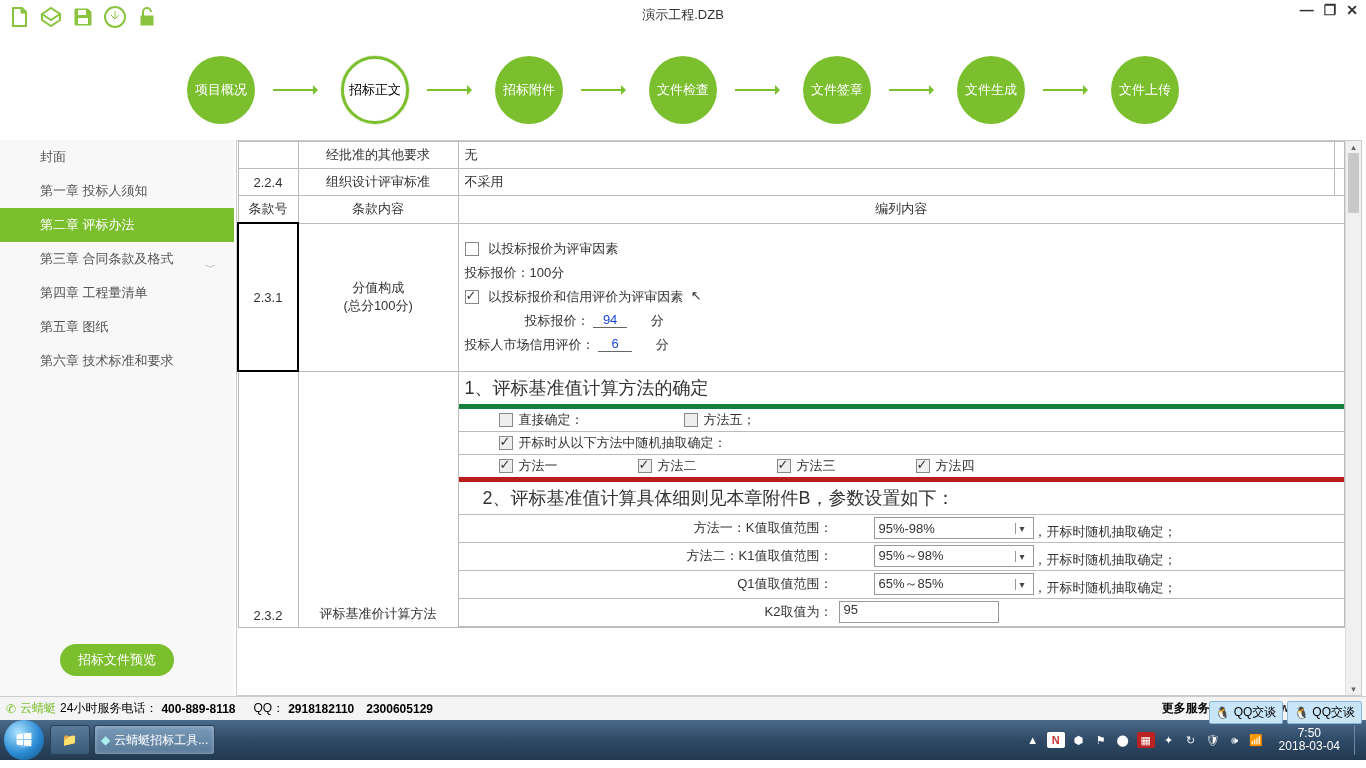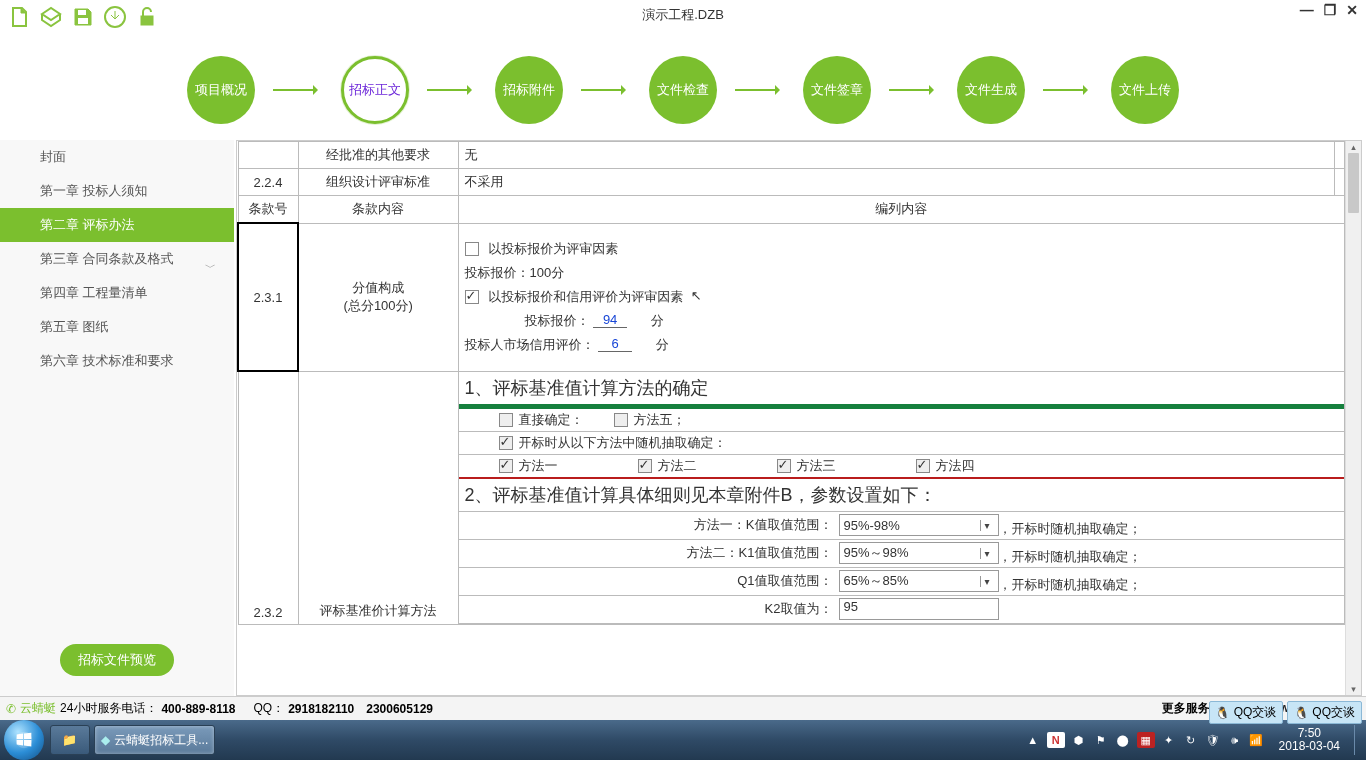--- a/index.html
+++ b/index.html
@@ -10,21 +10,21 @@
 .titlebar .tb-left { display: flex; gap: 6px; align-items: center; }
 .tb-icon { width: 26px; height: 26px; display: inline-flex; align-items: center; justify-content: center; }
 .tb-icon svg { width: 24px; height: 24px; }
 .titlebar .tb-center { position: absolute; left: 50%; transform: translateX(-50%); top: 6px; font-size: 13px; color: #333; }
 .titlebar .tb-right { position: absolute; right: 8px; top: 2px; display: flex; gap: 10px; font-size: 14px; color: #333; }
 .tb-right span { cursor: default; font-weight: bold; }
 
 
 .stepnav { height: 100px; display: flex; align-items: center; justify-content: center; gap: 18px; }
 .step-circle { width: 68px; height: 68px; border-radius: 50%; background: #7bbf2e; color: #fff; font-size: 13px; display: flex; align-items: center; justify-content: center; text-align: center; line-height: 1.2; cursor: pointer; }
-.step-circle.active { background: #fff; color: #6d28d9; border: 3px solid #7bbf2e; box-shadow: 0 0 0 1px #7bbf2e33; }
+.step-circle.active { background: #fff; color: #000000; border: 3px solid #7bbf2e; box-shadow: 0 0 0 1px #7bbf2e33; }
 .step-arrow { width: 50px; height: 2px; position: relative; }
 .step-arrow::before { content: ""; position: absolute; left: 0; right: 6px; top: 0; border-top: 2px solid #7bbf2e; }
 .step-arrow::after { content: ""; position: absolute; right: 0; top: -4px; border: 5px solid transparent; border-left-color: #7bbf2e; }
 
 
 .main { display: flex; height: 556px; }
 .sidebar { width: 234px; background: #f8f8f8; display: flex; flex-direction: column; }
 .sidebar-list { flex: 1; }
 .sb-item { height: 34px; line-height: 34px; font-size: 13px; color: #555; padding-left: 40px; position: relative; cursor: pointer; }
 .sb-item.active { background: #7bbf2e; color: #fff; }
@@ -55,21 +55,21 @@
 .chk.grey { background: #eee; }
 .lbl { font-size: 13px; vertical-align: middle; }
 .score-line { margin: 6px 0; }
 .score-input { display: inline-block; color: #1846d6; border-bottom: 1px solid #666; min-width: 34px; text-align: center; }
 .inner-row { display: flex; align-items: center; gap: 30px; padding: 2px 0 2px 40px; }
 .inner-row.methods { gap: 80px; }
 .inner-head { font-size: 18px; padding: 3px 0; }
 
 .param-row { display: flex; align-items: center; border-top: 1px solid #bbb; height: 28px; }
 .param-label { width: 380px; text-align: right; padding-right: 6px; font-size: 13px; }
-.param-select { width: 160px; height: 22px; border: 1px solid #999; font-size: 13px; padding: 0 4px; background: #fff; display: flex; align-items: center; justify-content: space-between; }
+.param-select { width: 160px; height: 22px; border: 1px solid #999; font-size: 13px; padding: 0 4px; background: #fff; display: flex; align-items: center; justify-content: space-between; margin-left: 35px; }
 .param-select .dd { width: 14px; text-align: center; border-left: 1px solid #999; font-size: 10px; color: #444; }
 .param-post { padding-left: 0; font-size: 13px; margin-top: 8px; }
 .param-input { width: 160px; height: 22px; border: 1px solid #999; font-size: 13px; padding: 0 4px; background: #fff; }
 
 
 .footer { height: 24px; background: #f4f4f4; border-top: 1px solid #ccc; display: flex; align-items: center; font-size: 12px; padding: 0 6px; }
 .footer .f-left { display: flex; align-items: center; gap: 4px; }
 .footer .f-brand { color: #7bbf2e; font-weight: normal; }
 .footer .f-right { margin-left: auto; }
 .footer a { color: #222; text-decoration: none; font-weight: bold; }
@@ -227,37 +227,37 @@
         </tr>
 
         <tr>
           <td class="cell-center" rowspan="2" style="vertical-align:bottom">2.3.2</td>
           <td class="cell-center" rowspan="2" style="vertical-align:bottom">评标基准价计算方法</td>
           <td colspan="2" style="padding:0">
             <div class="inner-head" style="padding:4px 6px">1、评标基准值计算方法的确定</div>
             <div style="border-top:5px solid #15803d;">
               <div class="inner-row">
                 <span><span class="chk grey"></span><span class="lbl">直接确定：</span></span>
-                <span style=""><span class="chk grey"></span><span class="lbl">方法五；</span></span>
+                <span style="margin-left:70px"><span class="chk grey"></span><span class="lbl">方法五；</span></span>
               </div>
             </div>
             <div style="border-top:1px solid #bbb;">
               <div class="inner-row">
                 <span><span class="chk grey checked"></span><span class="lbl">开标时从以下方法中随机抽取确定：</span></span>
               </div>
             </div>
             <div style="border-top:1px solid #bbb;">
               <div class="inner-row methods">
                 <span><span class="chk grey checked"></span><span class="lbl">方法一</span></span>
                 <span><span class="chk grey checked"></span><span class="lbl">方法二</span></span>
                 <span><span class="chk grey checked"></span><span class="lbl">方法三</span></span>
                 <span><span class="chk grey checked"></span><span class="lbl">方法四</span></span>
               </div>
             </div>
-            <div class="inner-head" style="border-top:2px solid #b91c1c;padding:4px 6px">2、评标基准值计算具体细则见本章附件B，参数设置如下：</div>
+            <div class="inner-head" style="border-top:5px solid #b91c1c;padding:4px 24px">2、评标基准值计算具体细则见本章附件B，参数设置如下：</div>
             <div class="param-row">
               <div class="param-label">方法一：K值取值范围：</div>
               <div class="param-select">
                     <span>95%-98%</span>
                     <span class="dd">▾</span>
                   </div>
               <div class="param-post">，开标时随机抽取确定；</div>
             </div>
             <div class="param-row">
               <div class="param-label">方法二：K1值取值范围：</div>

